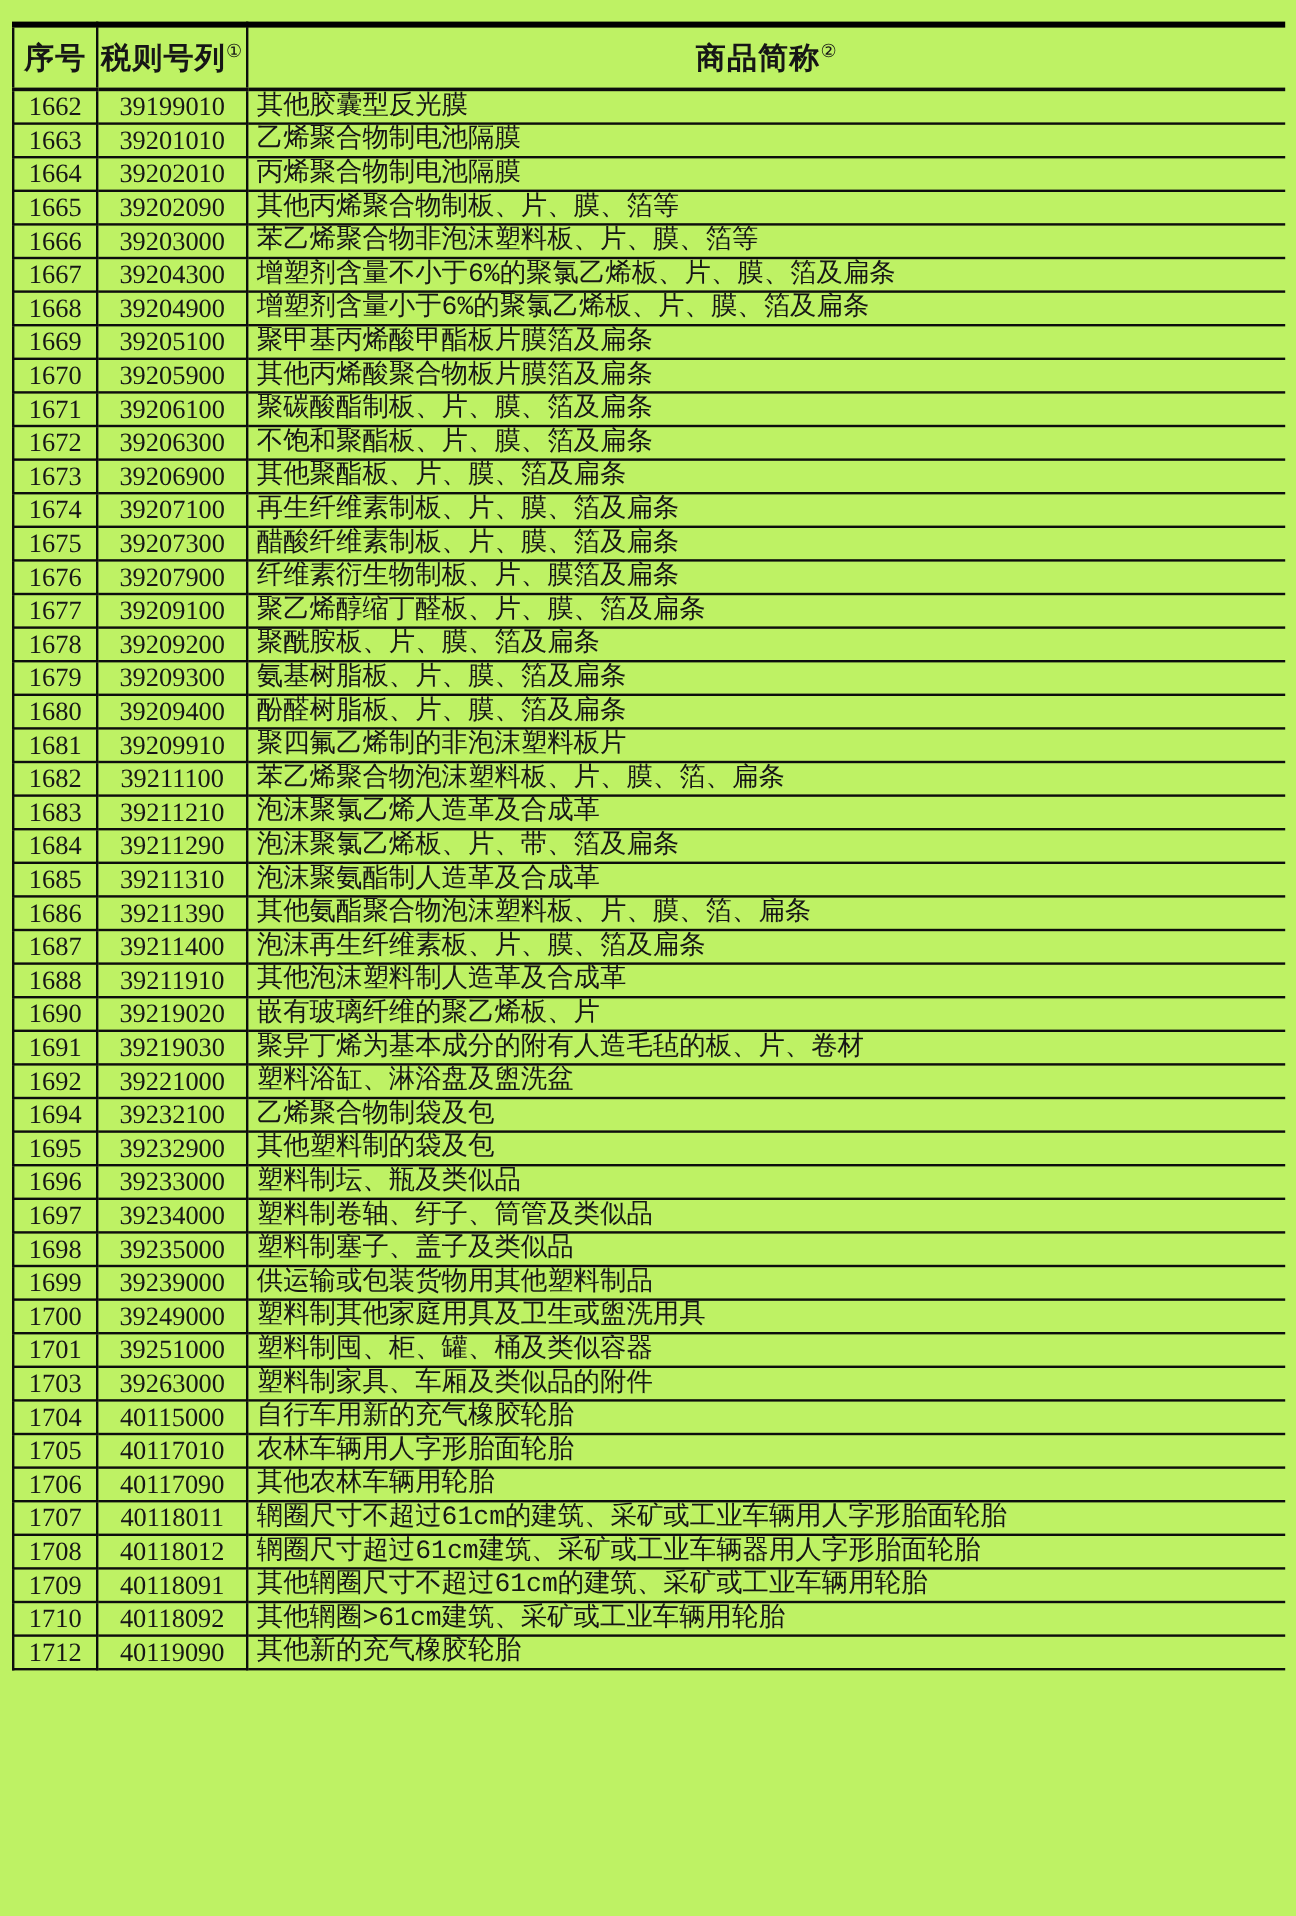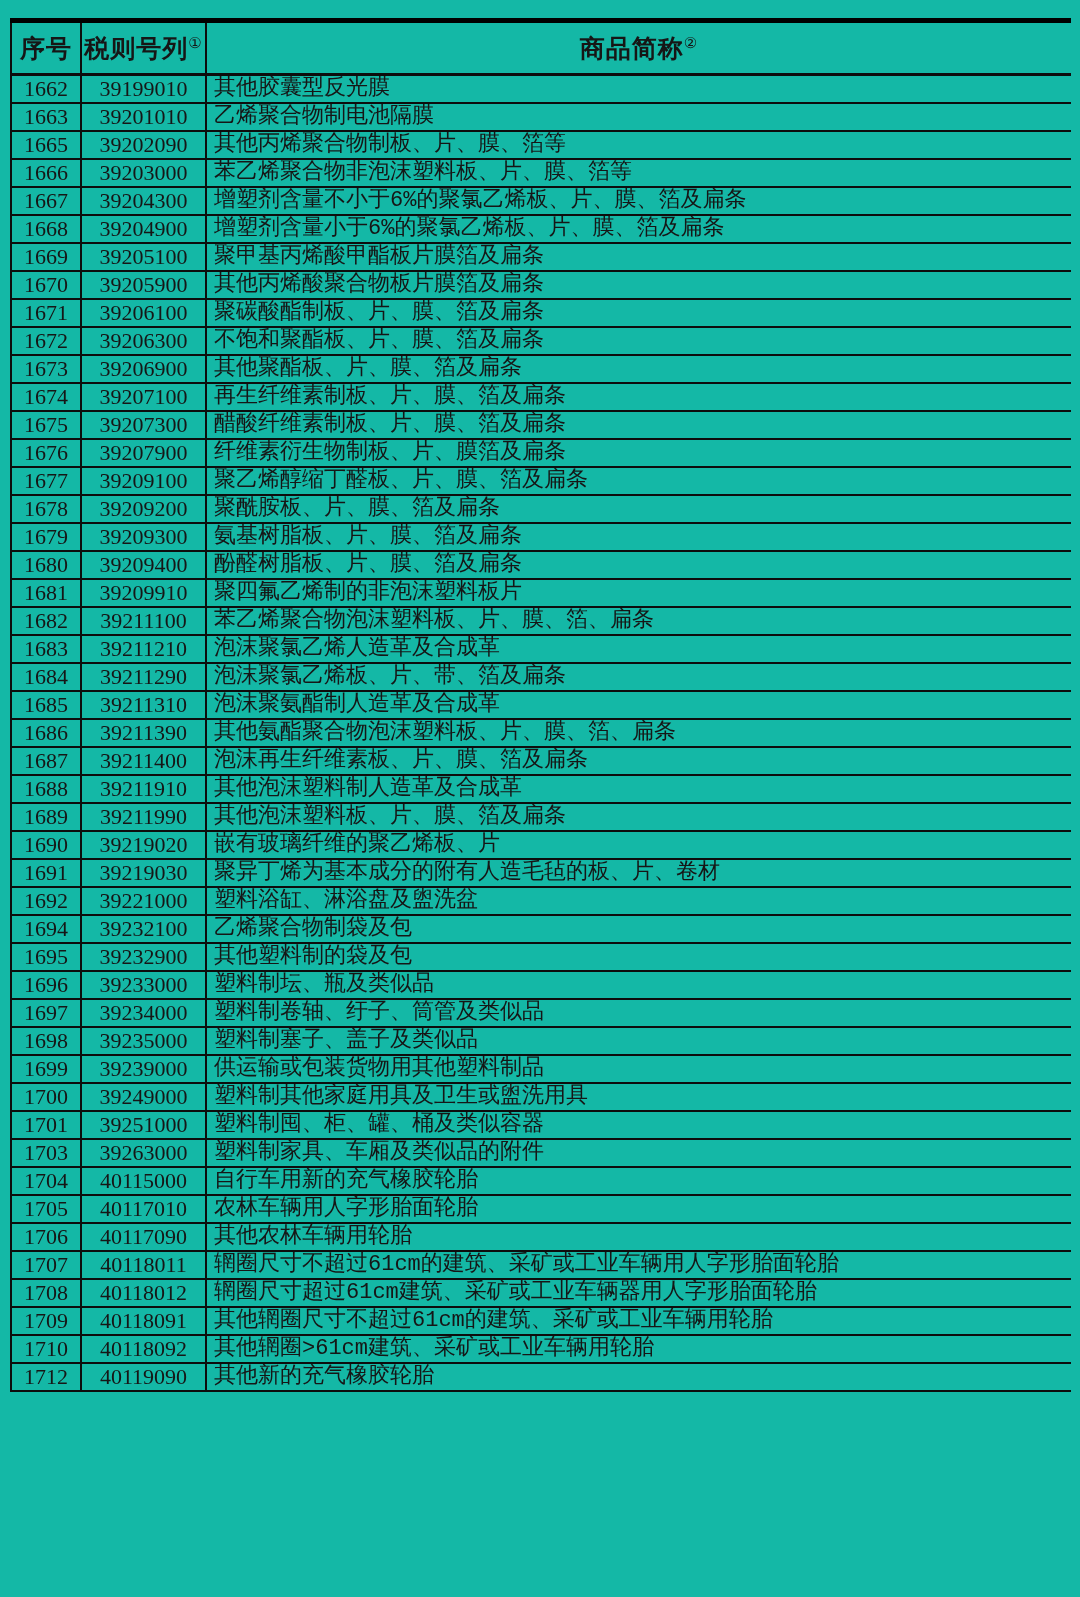--- a/index.html
+++ b/index.html
@@ -4,21 +4,21 @@
 <style>
   html, body {
     margin: 0;
     padding: 0;
     background: #ffffff;
   }
   .page {
     position: relative;
     width: 1080px;
     height: 1597px;
-    background: #14b8a6;
+    background: #bef264;
     box-sizing: border-box;
     padding: 18px 10px 0 10px;
     font-family: "Liberation Serif", "DejaVu Serif", serif;
     color: #161616;
   }
   table.tariff-table {
     border-collapse: collapse;
     table-layout: fixed;
     width: 1060px;
     border-top: 5px solid #000000;
@@ -83,20 +83,25 @@
     <td class="cell-code">39199010</td>
     <td class="cell-name">其他胶囊型反光膜</td>
   </tr>
 
   <tr>
     <td class="cell-no">1663</td>
     <td class="cell-code">39201010</td>
     <td class="cell-name">乙烯聚合物制电池隔膜</td>
   </tr>
 
+  <tr>
+    <td class="cell-no">1664</td>
+    <td class="cell-code">39202010</td>
+    <td class="cell-name">丙烯聚合物制电池隔膜</td>
+  </tr>
 
   <tr>
     <td class="cell-no">1665</td>
     <td class="cell-code">39202090</td>
     <td class="cell-name">其他丙烯聚合物制板、片、膜、箔等</td>
   </tr>
 
   <tr>
     <td class="cell-no">1666</td>
     <td class="cell-code">39203000</td>
@@ -228,25 +233,20 @@
     <td class="cell-code">39211400</td>
     <td class="cell-name">泡沫再生纤维素板、片、膜、箔及扁条</td>
   </tr>
 
   <tr>
     <td class="cell-no">1688</td>
     <td class="cell-code">39211910</td>
     <td class="cell-name">其他泡沫塑料制人造革及合成革</td>
   </tr>
 
-  <tr>
-    <td class="cell-no">1689</td>
-    <td class="cell-code">39211990</td>
-    <td class="cell-name">其他泡沫塑料板、片、膜、箔及扁条</td>
-  </tr>
 
   <tr>
     <td class="cell-no">1690</td>
     <td class="cell-code">39219020</td>
     <td class="cell-name">嵌有玻璃纤维的聚乙烯板、片</td>
   </tr>
 
   <tr>
     <td class="cell-no">1691</td>
     <td class="cell-code">39219030</td>

